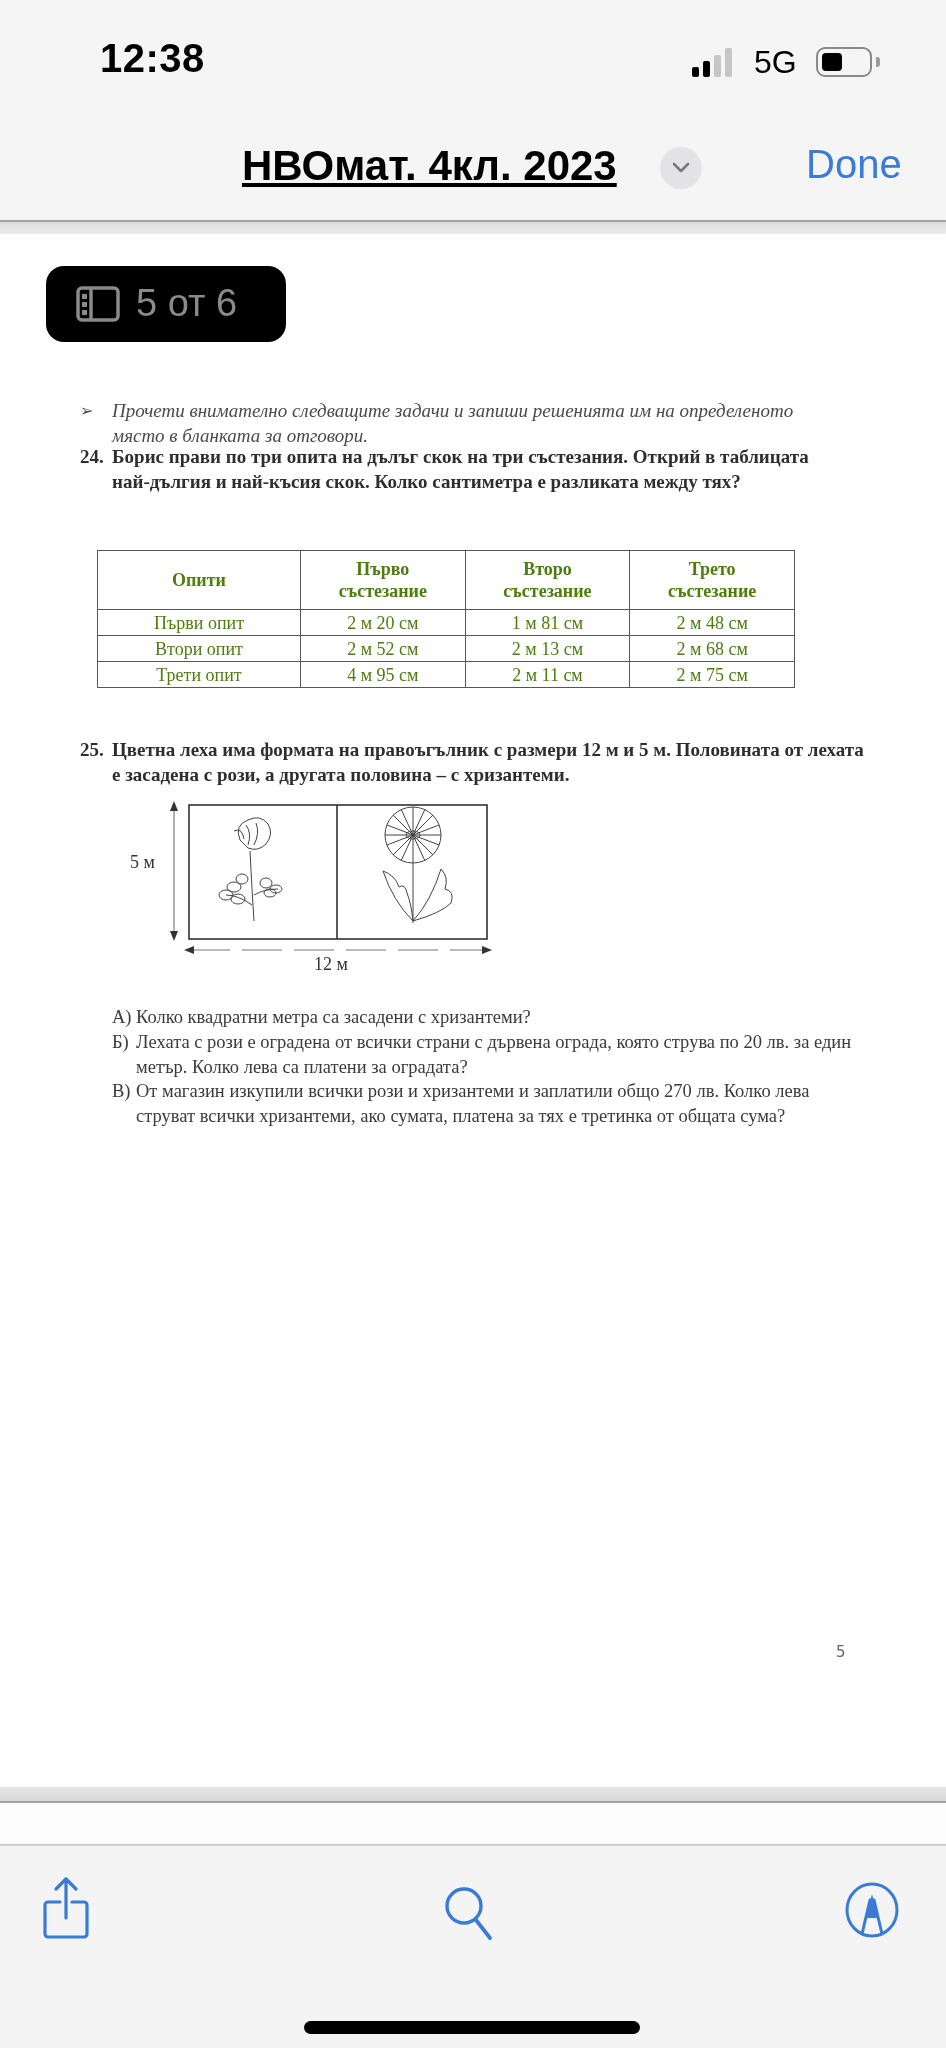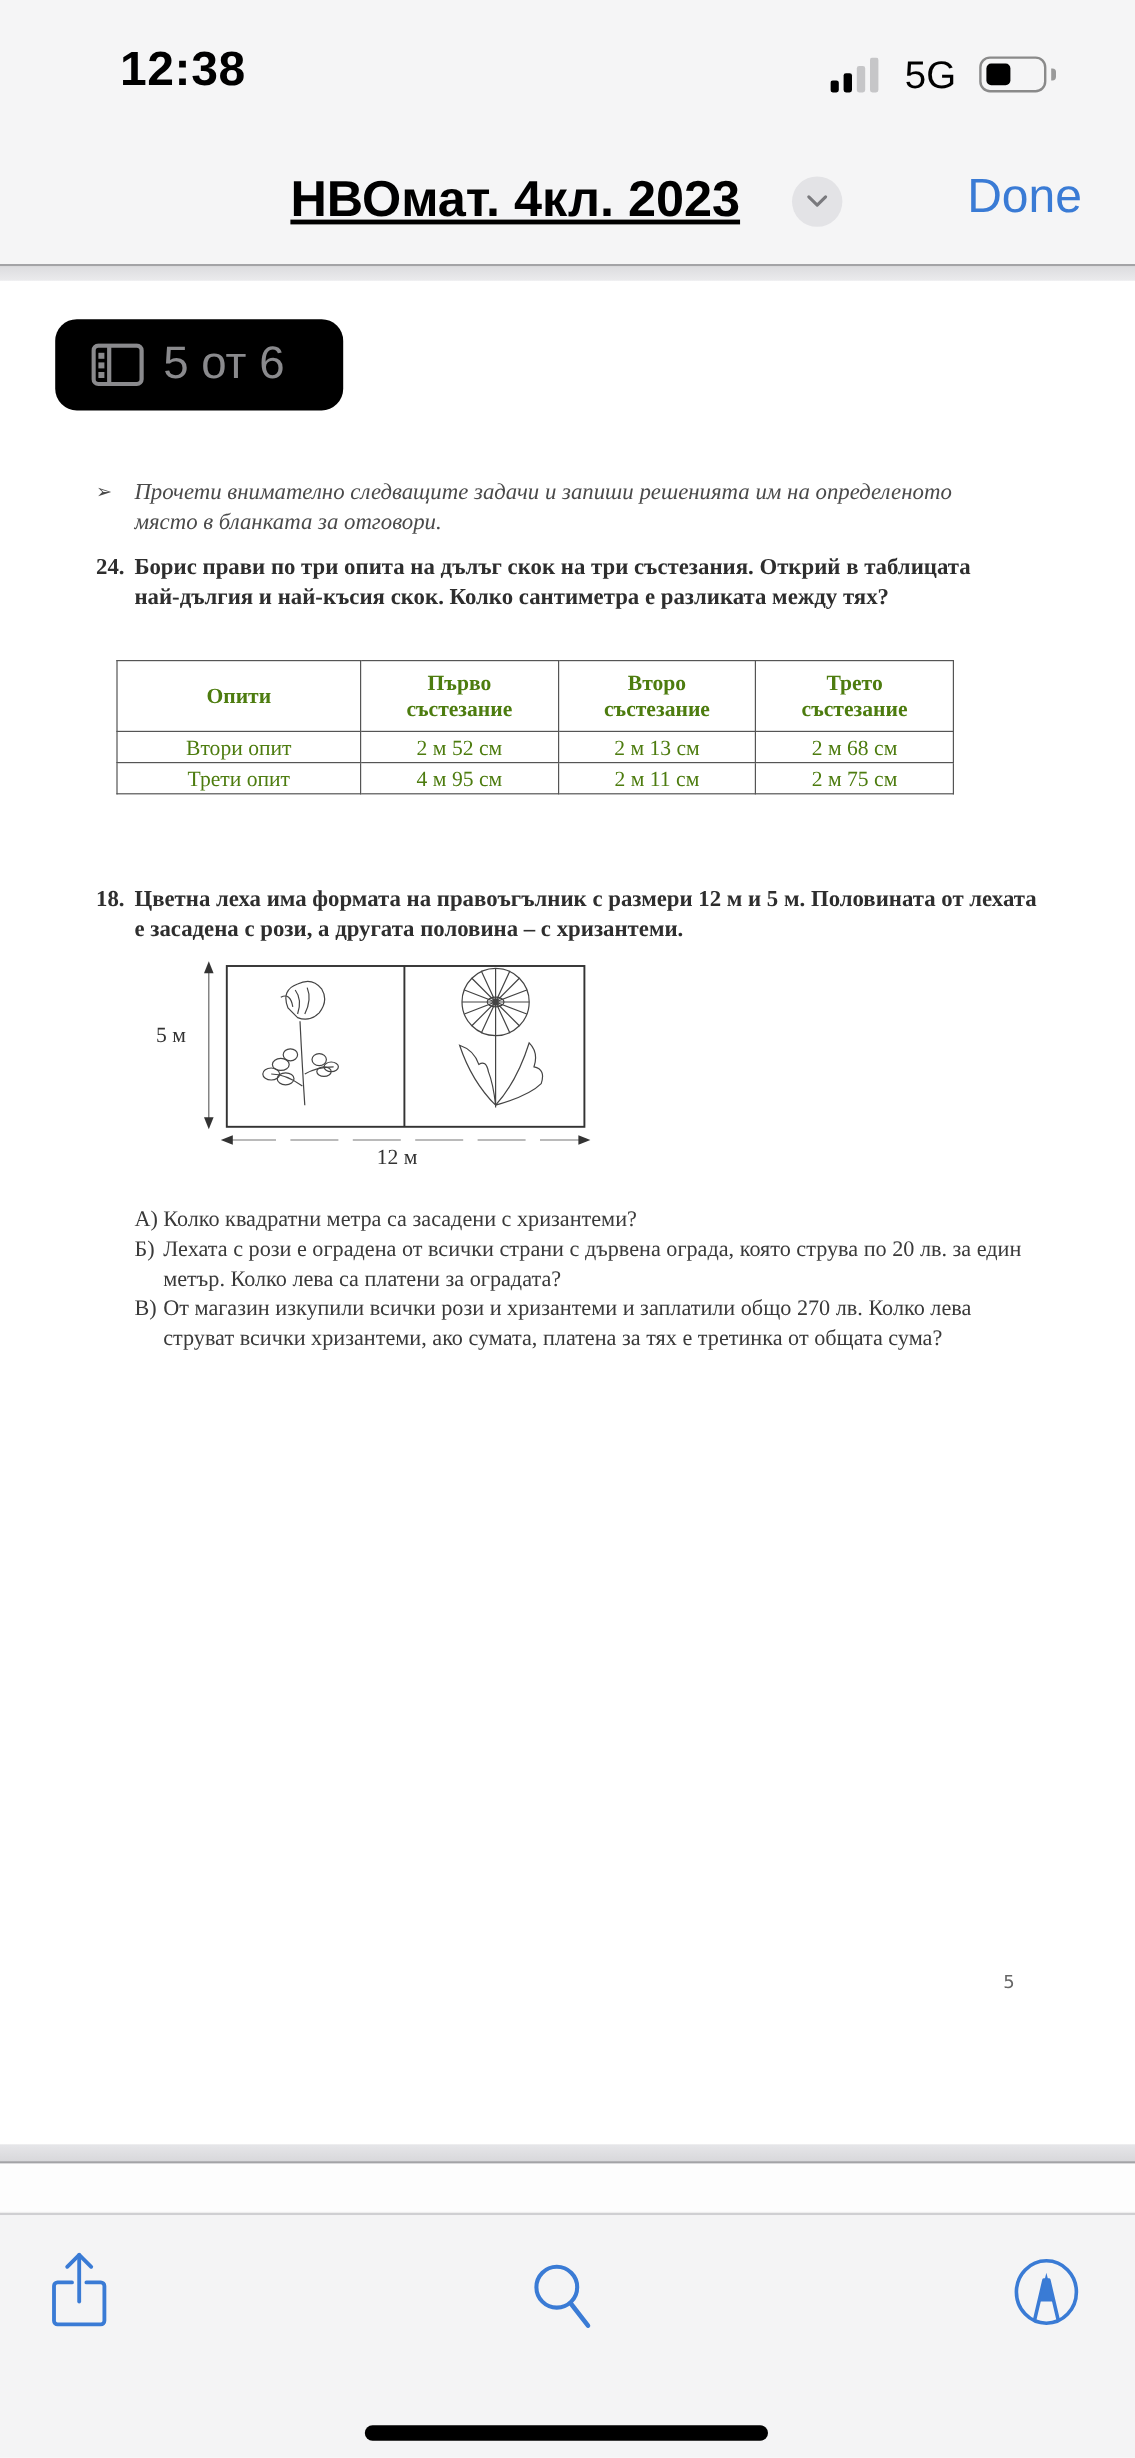--- a/index.html
+++ b/index.html
@@ -32,21 +32,21 @@
 
   .pagebadge { position:absolute; left:46px; top:266px; width:240px; height:76px; border-radius:18px; background:#000000; }
   .pagebadge svg { position:absolute; left:30px; top:20px; }
   .pagebadge span { position:absolute; left:90px; top:16px; font-size:38px; color:#8a8a8d; }
 
   .doc { position:absolute; font-family:"Liberation Serif", serif; color:#333; }
   .intro { left:80px; top:398px; width:760px; font-size:19px; font-style:italic; line-height:25px; color:#4a4a4a; }
   .intro .arrow { position:absolute; left:0; top:0; font-style:normal; font-size:16px; }
   .intro .txt { margin-left:32px; display:block; }
   .q { font-weight:bold; font-size:19px; line-height:25px; color:#2e2e2e; }
-  .q24 { left:80px; top:460px; width:760px; }
+  .q24 { left:80px; top:444px; width:760px; }
   .q25 { left:80px; top:737px; width:790px; }
   .qnum { position:absolute; left:0; top:0; }
   .qtxt { display:block; margin-left:32px; }
 
   table.data { position:absolute; left:97px; top:550px; width:698px; border-collapse:collapse; font-family:"Liberation Serif", serif; color:#4d7c0f; font-size:18px; }
   table.data th, table.data td { border:1.5px solid #555; text-align:center; padding:0 4px; }
   table.data th { font-weight:bold; height:58px; line-height:22px; }
   table.data td { height:25px; line-height:24px; }
 
   .figure { position:absolute; left:130px; top:795px; width:370px; height:180px; }
@@ -122,36 +122,42 @@
   <thead>
     <tr>
       <th style="width:203px">Опити</th>
       <th style="width:160px">Първо<br>състезание</th>
       <th style="width:160px">Второ<br>състезание</th>
       <th style="width:160px">Трето<br>състезание</th>
     </tr>
   </thead>
   <tbody>
     <tr>
+      <td>Първи опит</td>
+      <td>2 м 20 см</td>
+      <td>1 м 81 см</td>
+      <td>2 м 48 см</td>
+    </tr>
+    <tr>
       <td>Втори опит</td>
       <td>2 м 52 см</td>
       <td>2 м 13 см</td>
       <td>2 м 68 см</td>
     </tr>
     <tr>
       <td>Трети опит</td>
       <td>4 м 95 см</td>
       <td>2 м 11 см</td>
       <td>2 м 75 см</td>
     </tr>
   </tbody>
 </table>
 
 <div class="doc q q25">
-  <span class="qnum">18.</span>
+  <span class="qnum">25.</span>
   <span class="qtxt">Цветна леха има формата на правоъгълник с размери 12 м и 5 м. Половината от лехата е засадена с рози, а другата половина – с хризантеми.</span>
 </div>
 
 <svg class="figure" viewBox="0 0 370 180">
 
   <g>
     <line x1="44" y1="12" x2="44" y2="140" stroke="#666" stroke-width="1"></line>
     <polygon points="44,6 40,16 48,16" fill="#333"></polygon>
     <polygon points="44,146 40,136 48,136" fill="#333"></polygon>
   </g>

